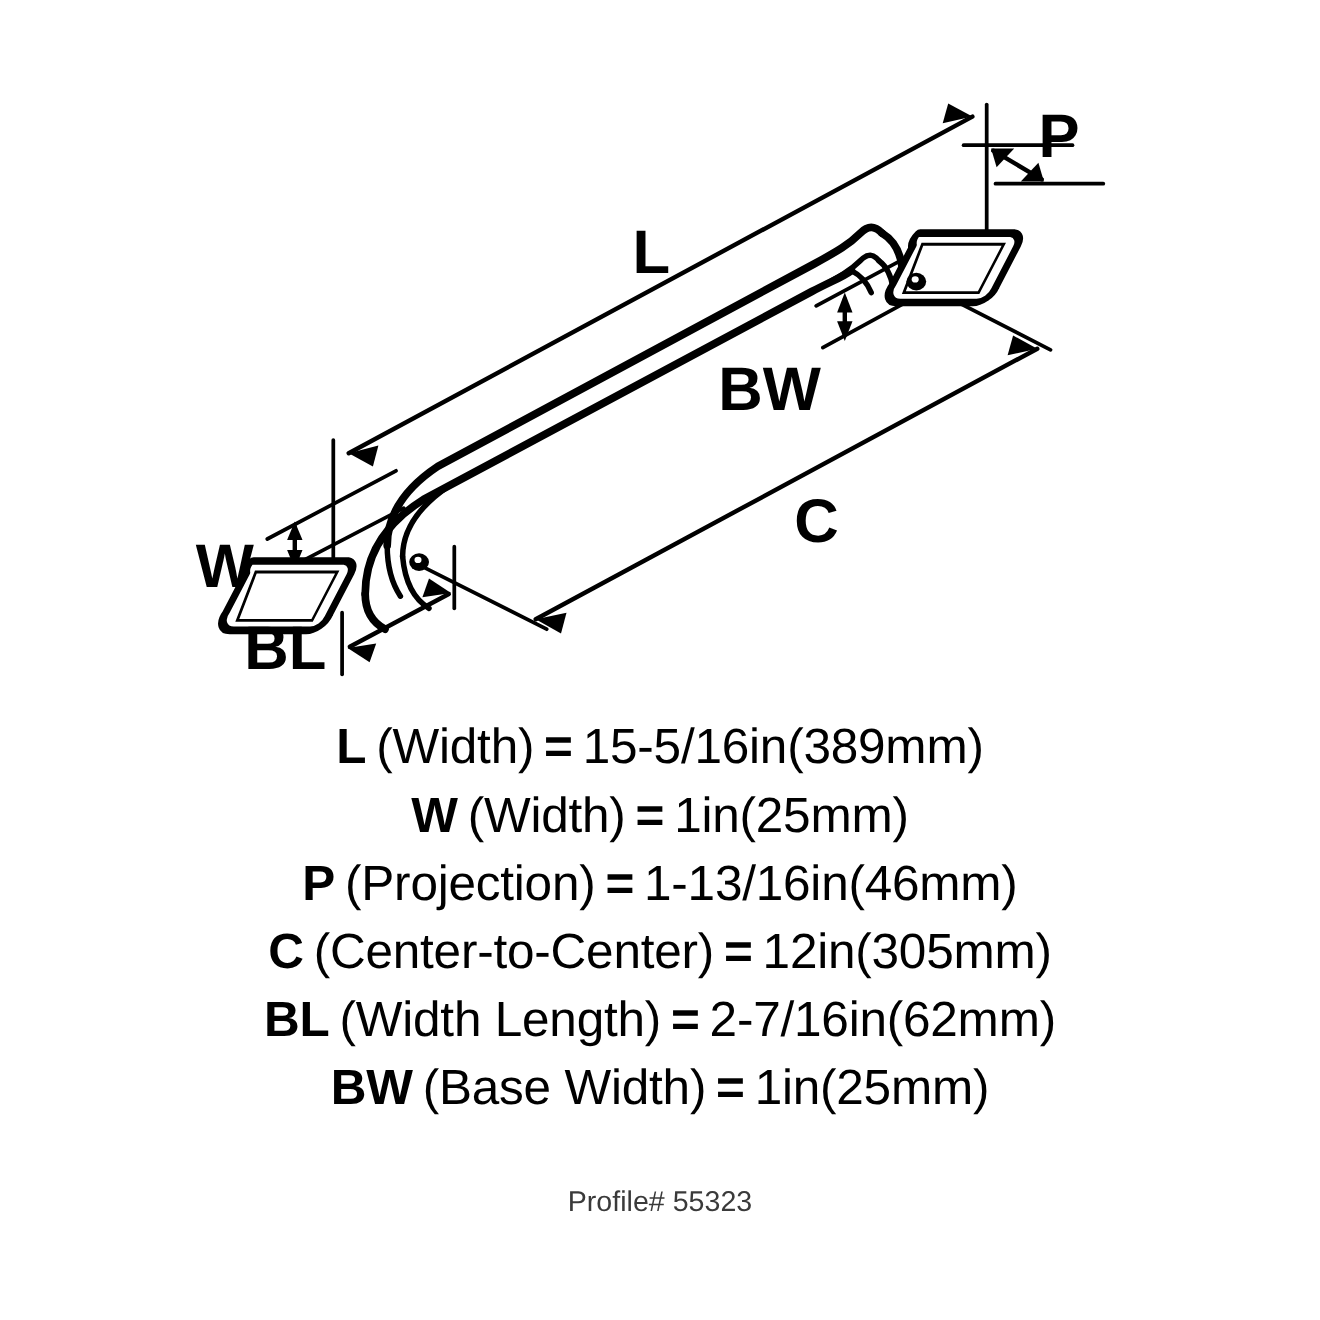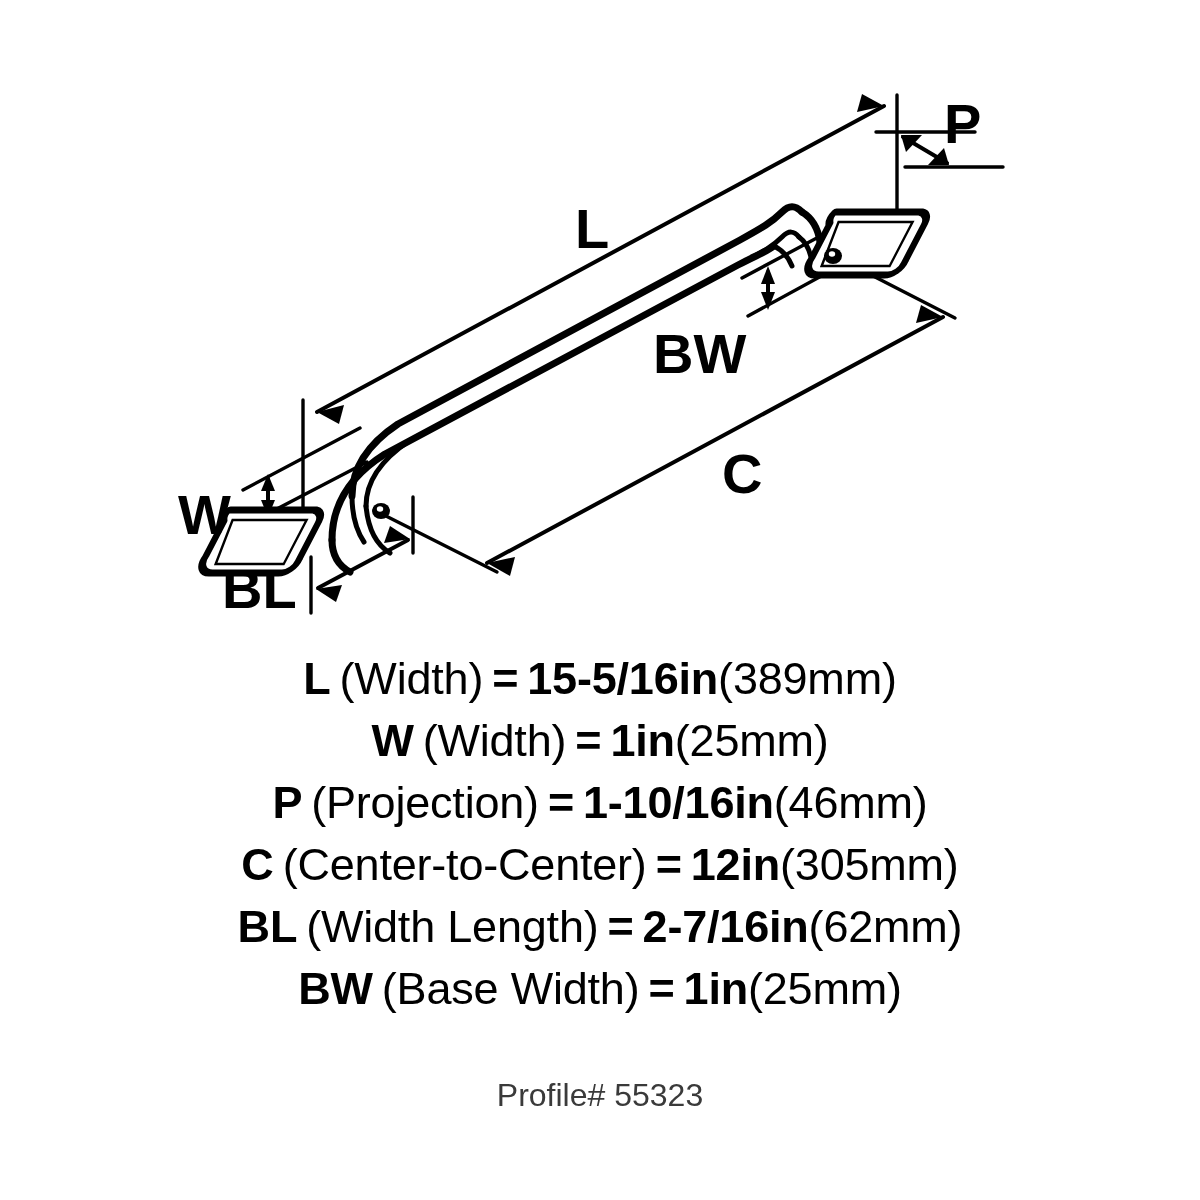--- a/index.html
+++ b/index.html
@@ -58,37 +58,37 @@
   .sym {
     font-weight: 700;
   }
   .name {
     font-weight: 400;
   }
   .eq {
     font-weight: 700;
   }
   .val {
-    font-weight: 700;
+    font-weight: 400;
   }
   .metric {
     font-weight: 400;
   }
   .sp {
     display: inline-block;
     width: 9px;
   }
   #profile-line {
     position: absolute;
     left: 0;
     top: 1077px;
     width: 1200px;
     text-align: center;
     font-family: "Liberation Sans", sans-serif;
-    font-size: 32px;
+    font-size: 26px;
     font-weight: 400;
     color: #3a3a3a;
   }
 </style>
 </head>
 <body>
 
 <div id="page">
 
   <div id="drawing-area">
@@ -233,21 +233,21 @@
 
     <div class="spec-row">
       <span class="sym">L</span><span class="sp"></span><span class="name">(Width)</span><span class="sp"></span><span class="eq">=</span><span class="sp"></span><span class="val">15-5/16in</span><span class="metric">(389mm)</span>
     </div>
 
     <div class="spec-row">
       <span class="sym">W</span><span class="sp"></span><span class="name">(Width)</span><span class="sp"></span><span class="eq">=</span><span class="sp"></span><span class="val">1in</span><span class="metric">(25mm)</span>
     </div>
 
     <div class="spec-row">
-      <span class="sym">P</span><span class="sp"></span><span class="name">(Projection)</span><span class="sp"></span><span class="eq">=</span><span class="sp"></span><span class="val">1-10/16in</span><span class="metric">(46mm)</span>
+      <span class="sym">P</span><span class="sp"></span><span class="name">(Projection)</span><span class="sp"></span><span class="eq">=</span><span class="sp"></span><span class="val">1-13/16in</span><span class="metric">(46mm)</span>
     </div>
 
     <div class="spec-row">
       <span class="sym">C</span><span class="sp"></span><span class="name">(Center-to-Center)</span><span class="sp"></span><span class="eq">=</span><span class="sp"></span><span class="val">12in</span><span class="metric">(305mm)</span>
     </div>
 
     <div class="spec-row">
       <span class="sym">BL</span><span class="sp"></span><span class="name">(Width Length)</span><span class="sp"></span><span class="eq">=</span><span class="sp"></span><span class="val">2-7/16in</span><span class="metric">(62mm)</span>
     </div>
 

